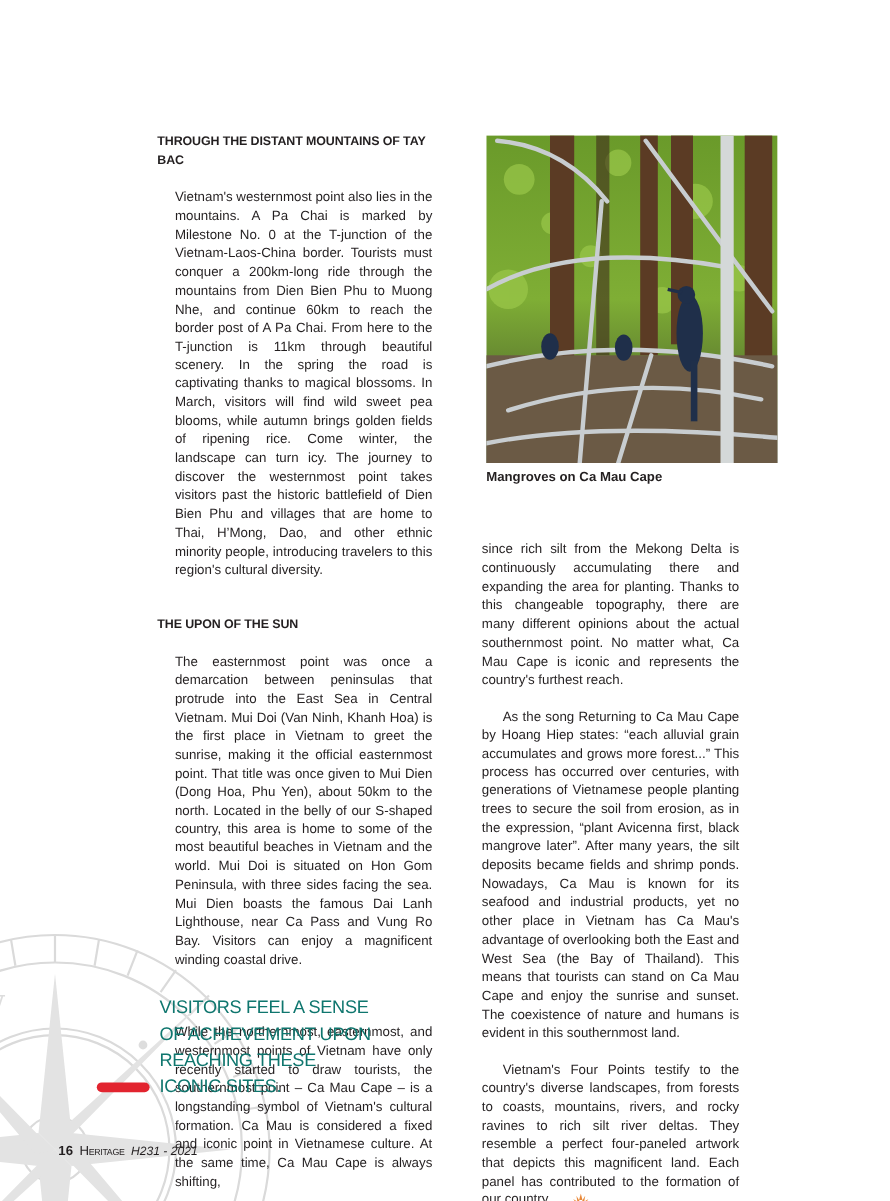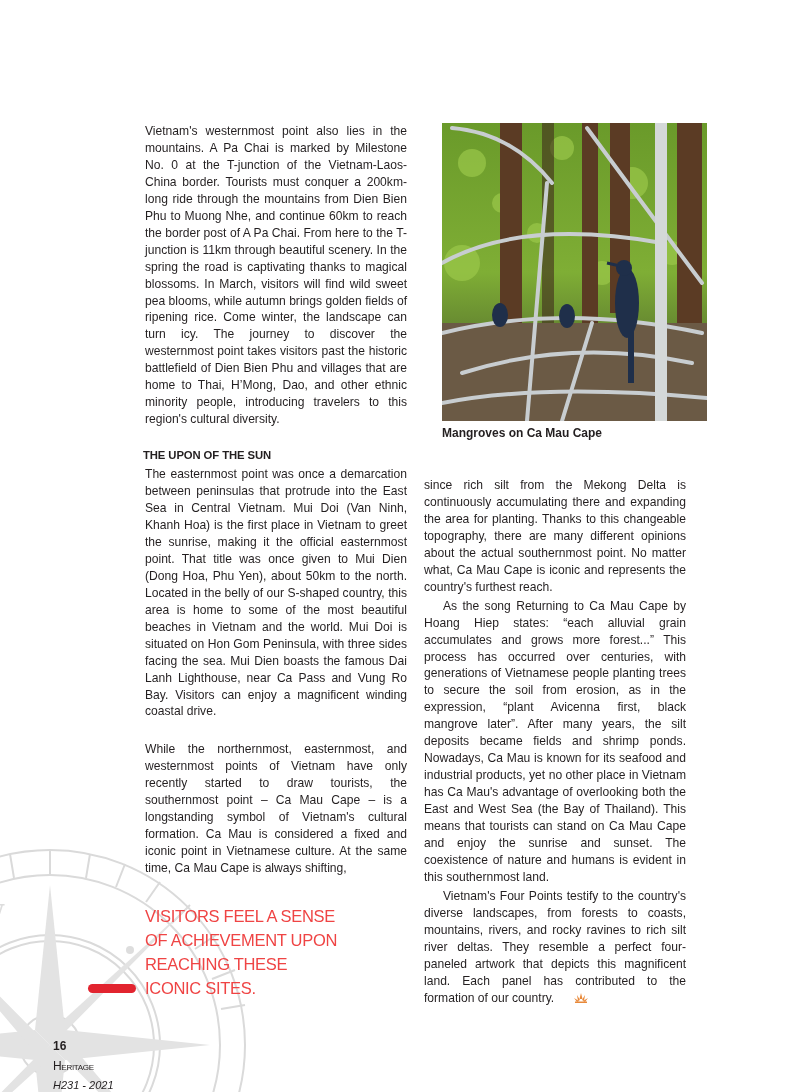--- a/index.html
+++ b/index.html
@@ -17,43 +17,43 @@
     position: absolute; width: 266px;
     font-size: 12.1px; line-height: 16.95px; text-align: justify;
     hyphens: none;
   }
   .col-left { left: 143px; top: 121px; }
   .col-right { left: 422px; top: 475px; }
   .heading {
     font-weight: bold; font-size: 11.3px; letter-spacing: -0.1px;
     margin: 0; line-height: 16.95px; text-align: left;
   }
-  .para { margin: 2px; }
+  .para { margin: 16px; }
   .section-gap { height: 17px; }
   .indent { text-indent: 19px; }
   .photo {
     position: absolute; left: 442px; top: 123px; width: 265px; height: 298px;
     overflow: hidden;
   }
   .caption {
     position: absolute; left: 442px; top: 426px;
     font-size: 12px; font-weight: bold; color: #231f20;
   }
   .pull-quote {
     position: absolute; left: 145px; top: 904px; width: 240px;
-    color: #ef4444; font-size: 16.5px; line-height: 24px;
+    color: #0f766e; font-size: 16.5px; line-height: 24px;
     letter-spacing: -0.3px; text-transform: uppercase; font-weight: normal;
   }
   .red-bar {
     position: absolute; left: 88px; top: 984px; width: 48px; height: 9px;
     background: #e2242f; border-radius: 5px;
   }
   .footer {
     position: absolute; left: 53px; top: 1039px; font-size: 11px;
-    display: flex; align-items: baseline; gap: 6px; flex-direction: column;
+    display: flex; align-items: baseline; gap: 6px;
   }
   .page-num { font-weight: bold; font-size: 12px; }
   .mag-name { font-size: 12px; letter-spacing: -0.3px; font-variant: small-caps; }
   .issue { font-size: 11px; font-style: italic; }
   .end-mark { display: inline-block; vertical-align: -1px; margin-left: 1px; }
 </style>
 </head>
 <body>
 
 <svg class="compass" viewBox="0 0 500 420">
@@ -89,20 +89,21 @@
   <g fill="#dddddd">
     <circle cx="120" cy="105" r="4"></circle>
     <circle cx="280" cy="105" r="4"></circle>
     <circle cx="280" cy="295" r="4"></circle>
   </g>
   <text x="110" y="75" font-family="DejaVu Serif, serif" font-size="30" fill="#dddddd">nw</text>
   <text x="355" y="285" font-family="DejaVu Serif, serif" font-size="28" fill="#dddddd" transform="rotate(-80 365 280)">ne</text>
 </svg>
 
 <div class="col col-left">
+  <h3 class="heading">THROUGH THE DISTANT MOUNTAINS OF TAY BAC</h3>
   <p class="para">Vietnam's westernmost point also lies in the mountains. A Pa Chai is marked by Milestone No. 0 at the T-junction of the Vietnam-Laos-China border. Tourists must conquer a 200km-long ride through the mountains from Dien Bien Phu to Muong Nhe, and continue 60km to reach the border post of A Pa Chai. From here to the T-junction is 11km through beautiful scenery. In the spring the road is captivating thanks to magical blossoms. In March, visitors will find wild sweet pea blooms, while autumn brings golden fields of ripening rice. Come winter, the landscape can turn icy. The journey to discover the westernmost point takes visitors past the historic battlefield of Dien Bien Phu and villages that are home to Thai, H’Mong, Dao, and other ethnic minority people, introducing travelers to this region's cultural diversity.</p>
   <div class="section-gap"></div>
   <h3 class="heading">THE UPON OF THE SUN</h3>
   <p class="para">The easternmost point was once a demarcation between peninsulas that protrude into the East Sea in Central Vietnam. Mui Doi (Van Ninh, Khanh Hoa) is the first place in Vietnam to greet the sunrise, making it the official easternmost point. That title was once given to Mui Dien (Dong Hoa, Phu Yen), about 50km to the north. Located in the belly of our S-shaped country, this area is home to some of the most beautiful beaches in Vietnam and the world. Mui Doi is situated on Hon Gom Peninsula, with three sides facing the sea. Mui Dien boasts the famous Dai Lanh Lighthouse, near Ca Pass and Vung Ro Bay. Visitors can enjoy a magnificent winding coastal drive.</p>
   <div class="section-gap"></div>
   <p class="para">While the northernmost, easternmost, and westernmost points of Vietnam have only recently started to draw tourists, the southernmost point – Ca Mau Cape – is a longstanding symbol of Vietnam's cultural formation. Ca Mau is considered a fixed and iconic point in Vietnamese culture. At the same time, Ca Mau Cape is always shifting,</p>
 </div>
 
 <div class="photo">
   <svg width="265" height="298" viewBox="0 0 265 298">

